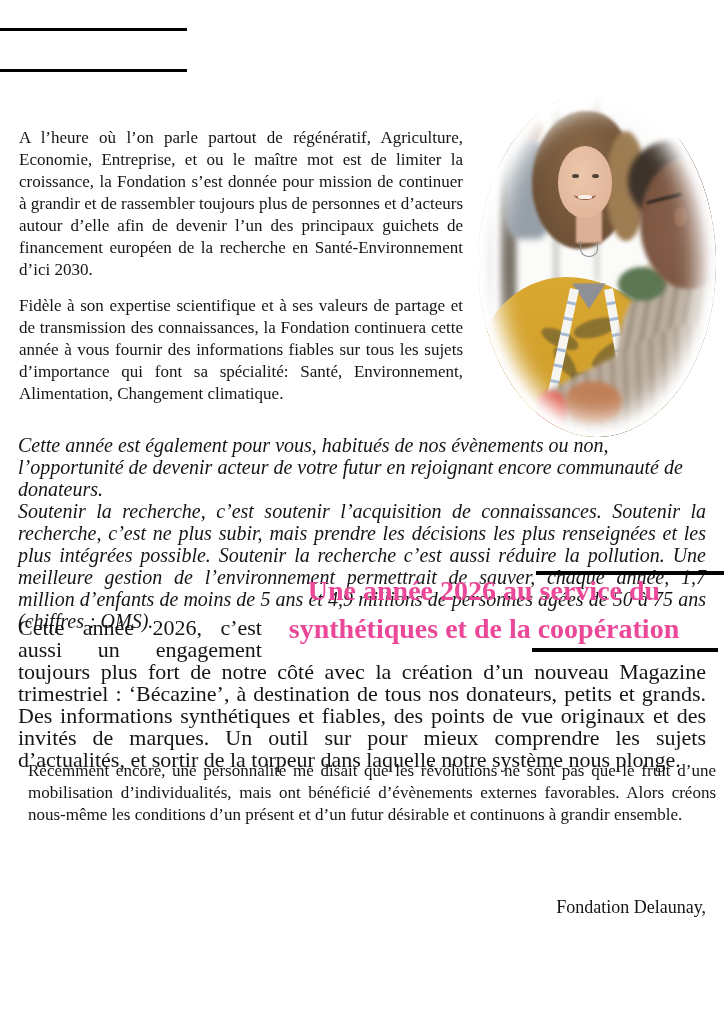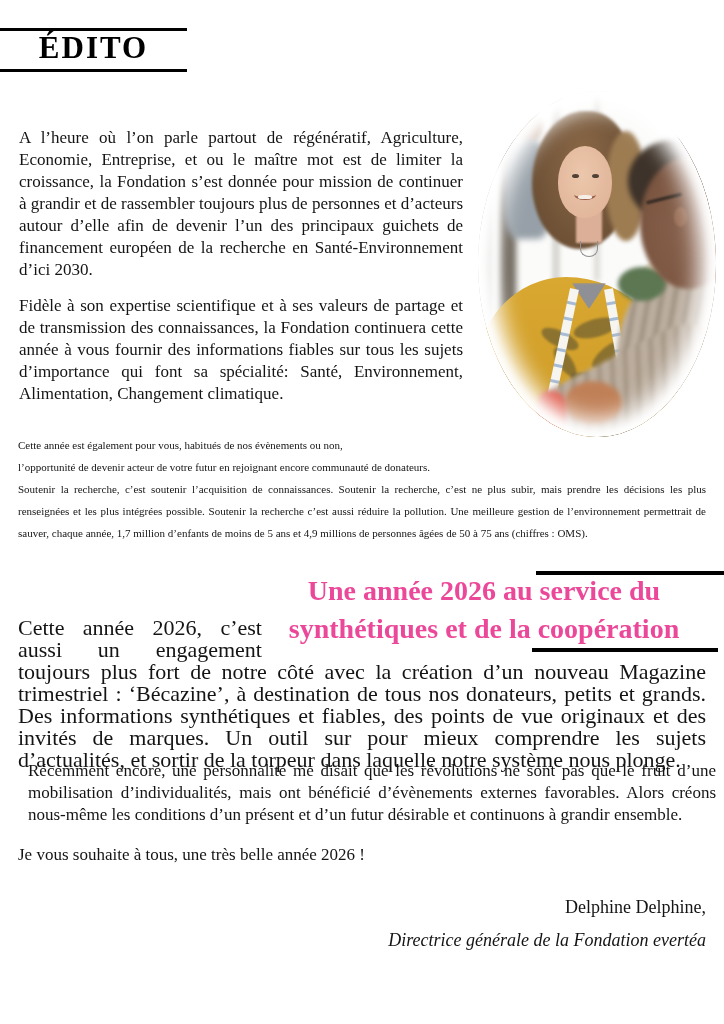--- a/index.html
+++ b/index.html
@@ -11,21 +11,21 @@
   
   .rule{position:absolute;background:#000;}
   .edito-title{
     position:absolute;left:0;top:30;width:187px;top:30px;text-align:center;
     font-size:31px;font-weight:bold;letter-spacing:2px;color:#000;
   }
   
   .intro-col{position:absolute;left:18px;top:126px;width:446px;font-size:17px;line-height:22px;}
   .intro-col p{margin:1px;text-align:justify;text-justify:inter-word;}
   .intro-col p + p{margin-top:14px;}
-  .community{position:absolute;left:18px;top:434px;width:688px;font-size:11px;line-height:22px;}
+  .community{position:absolute;left:18px;top:434px;width:688px;font-size:20px;line-height:22px;font-style:italic;}
   .community .line{display:block;text-align:left;}
   .community .just{display:block;text-align:justify;text-justify:inter-word;}
   .headline{
     position:absolute;left:248px;top:572px;width:472px;text-align:center;
     font-size:28px;line-height:38px;font-weight:bold;color:#ec4899;
   }
   .headline span{display:block;}
   .para-mag{position:absolute;left:18px;top:617px;width:688px;font-size:22px;line-height:22px;text-align:justify;text-justify:inter-word;margin:0;}
   .mag-spacer{float:right;width:444px;height:43px;}
   .para-rev{position:absolute;left:18px;top:750px;width:688px;font-size:17px;line-height:22px;text-align:justify;text-justify:inter-word;margin:10px;}
@@ -92,21 +92,20 @@
   .fg-ear{left:196px;top:116px;width:13px;height:20px;border-radius:50%;background:#9a7058;filter:blur(1.2px);}
   .ph-feather{left:0;top:0;width:238px;height:346px;border-radius:50%;
     box-shadow:inset 0 0 22px 17px #ffffff, inset 0 0 10px 6px rgba(255,255,255,0.85);}
 </style>
 </head>
 <body>
 
 <div class="page">
 
   <div class="rule" style="left:0;top:28px;width:187px;height:3px;"></div>
-  <div class="edito-title">ÉDITO</div>
   <div class="rule" style="left:0;top:69px;width:187px;height:3px;"></div>
 
   <div class="photo">
     <div class="ph-band-l"></div>
     <div class="ph-band-d"></div>
     <div class="ph-band-m"></div>
     <div class="ph-band-r"></div>
     <div class="bgp-head"></div>
     <div class="bgp-body"></div>
     <div class="w-hair"></div>
@@ -158,20 +157,18 @@
     <span>synthétiques et de la coopération</span>
   </div>
   <div class="rule" style="left:532px;top:648px;width:186px;height:4px;"></div>
 
   <p class="para-mag">
     <span class="mag-spacer"></span><span>Cette année 2026, c’est aussi un engagement toujours plus fort de notre côté avec la création d’un nouveau Magazine trimestriel : ‘Bécazine’, à destination de tous nos donateurs, petits et grands. Des informations synthétiques et fiables, des points de vue originaux et des invités de marques. Un outil sur pour mieux comprendre les sujets d’actualités, et sortir de la torpeur dans laquelle notre système nous plonge.</span>
   </p>
 
   <p class="para-rev">Récemment encore, une personnalité me disait que les révolutions ne sont pas que le fruit d’une mobilisation d’individualités, mais ont bénéficié d’évènements externes favorables. Alors créons nous-même les conditions d’un présent et d’un futur désirable et continuons à grandir ensemble.</p>
 
-  <p class="closing">Je vous souhaite à tous, une très belle année 2026 !</p>
 
   <div class="signature">
-    <span class="sig-name">Delphine Delphine,</span>
-    <span class="sig-role">Directrice générale de la Fondation evertéa</span>
+    <span class="sig-name">Fondation Delaunay,</span>
   </div>
 
 </div>
 
 </body></html>

